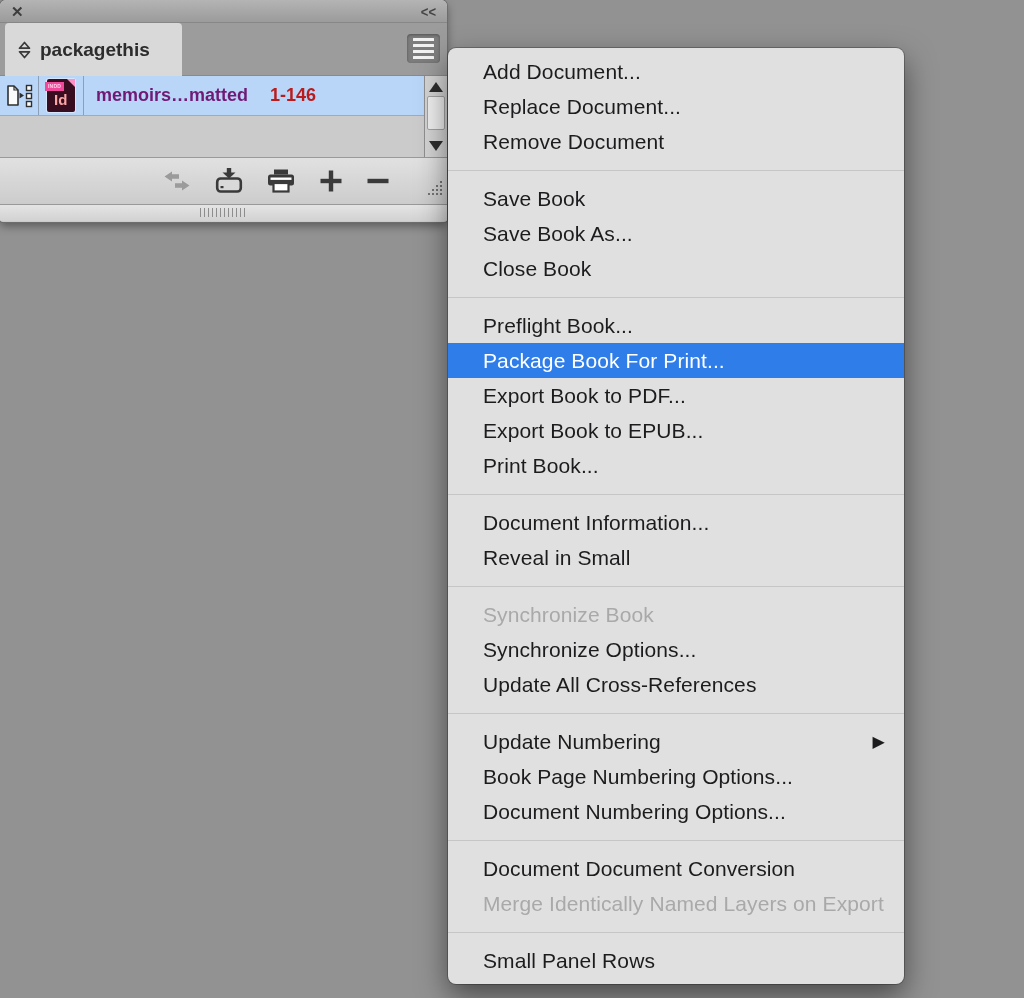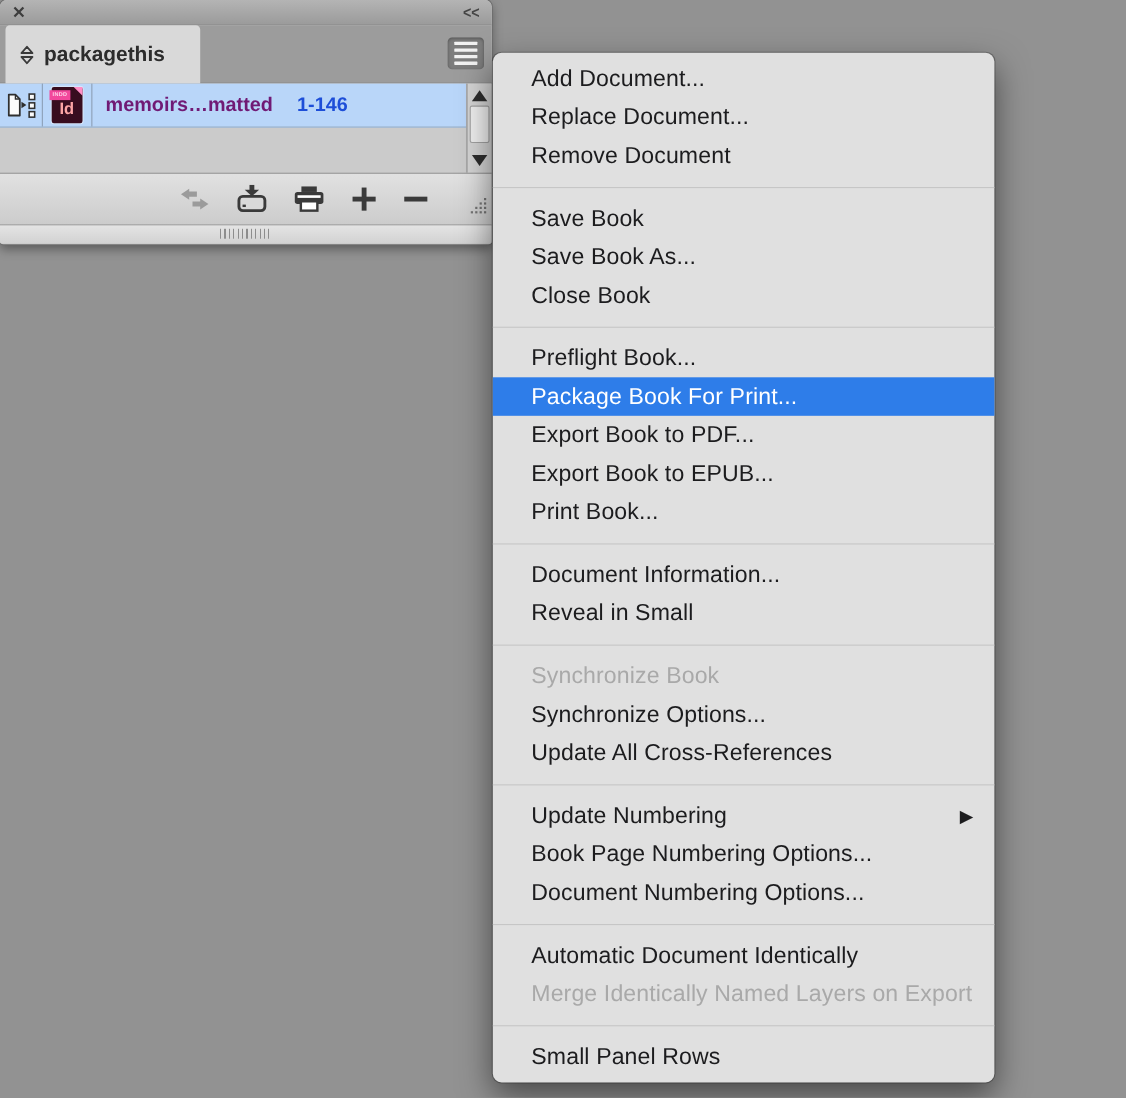--- a/index.html
+++ b/index.html
@@ -49,21 +49,21 @@
   .list{position:relative;height:81px;background:#cbcbcb;}
   .row-selected{
     height:40px;background:#b9d6f9;
     border-bottom:1px solid #97adc6;
     display:flex;align-items:center;box-sizing:border-box;
     margin-right:23px;
   }
   .cell-status{width:39px;height:100%;border-right:1px solid #8c9fb6;display:flex;align-items:center;justify-content:center;box-sizing:border-box;flex:none;}
   .cell-docicon{width:45px;height:100%;border-right:1px solid #8c9fb6;display:flex;align-items:center;justify-content:center;box-sizing:border-box;flex:none;}
   .doc-name{margin-left:12px;font-size:18px;font-weight:bold;color:#701a75;white-space:nowrap;}
-  .doc-pages{margin-left:22px;font-size:18px;font-weight:bold;color:#1d4ed8;}
+  .doc-pages{margin-left:22px;font-size:18px;font-weight:bold;color:#b91c1c;}
 
   .indd{width:28px;height:33px;background:#380d1f;border-radius:2px;position:relative;box-shadow:0 0 0 1px rgba(250,250,250,.45);}
   .indd-banner{position:absolute;left:-2px;top:3px;width:19px;height:9px;background:#f2489c;font-size:5px;font-weight:bold;color:#ffd5ea;line-height:9px;text-align:center;letter-spacing:.3px;}
   .indd-fold{position:absolute;right:0;top:0;width:0;height:0;border-top:8px solid #ff8ec6;border-left:8px solid transparent;}
   .indd-id{position:absolute;left:7px;top:13px;font-size:15px;font-weight:bold;color:#fca5a5;line-height:1;}
 
   .scrollbar{
     position:absolute;right:0;top:0;width:23px;height:81px;
     background:#d4d4d4;border-left:1px solid #8f8f8f;box-sizing:border-box;
   }
@@ -291,21 +291,21 @@
       <span class="submenu-arrow">▶</span>
     </div>
     <div class="menu-item">
       <span>Book Page Numbering Options...</span>
     </div>
     <div class="menu-item">
       <span>Document Numbering Options...</span>
     </div>
     <div class="menu-sep"></div>
     <div class="menu-item">
-      <span>Automatic Document Identically</span>
+      <span>Document Document Conversion</span>
     </div>
     <div class="menu-item disabled">
       <span>Merge Identically Named Layers on Export</span>
     </div>
     <div class="menu-sep"></div>
     <div class="menu-item">
       <span>Small Panel Rows</span>
     </div>
   </div>
 

